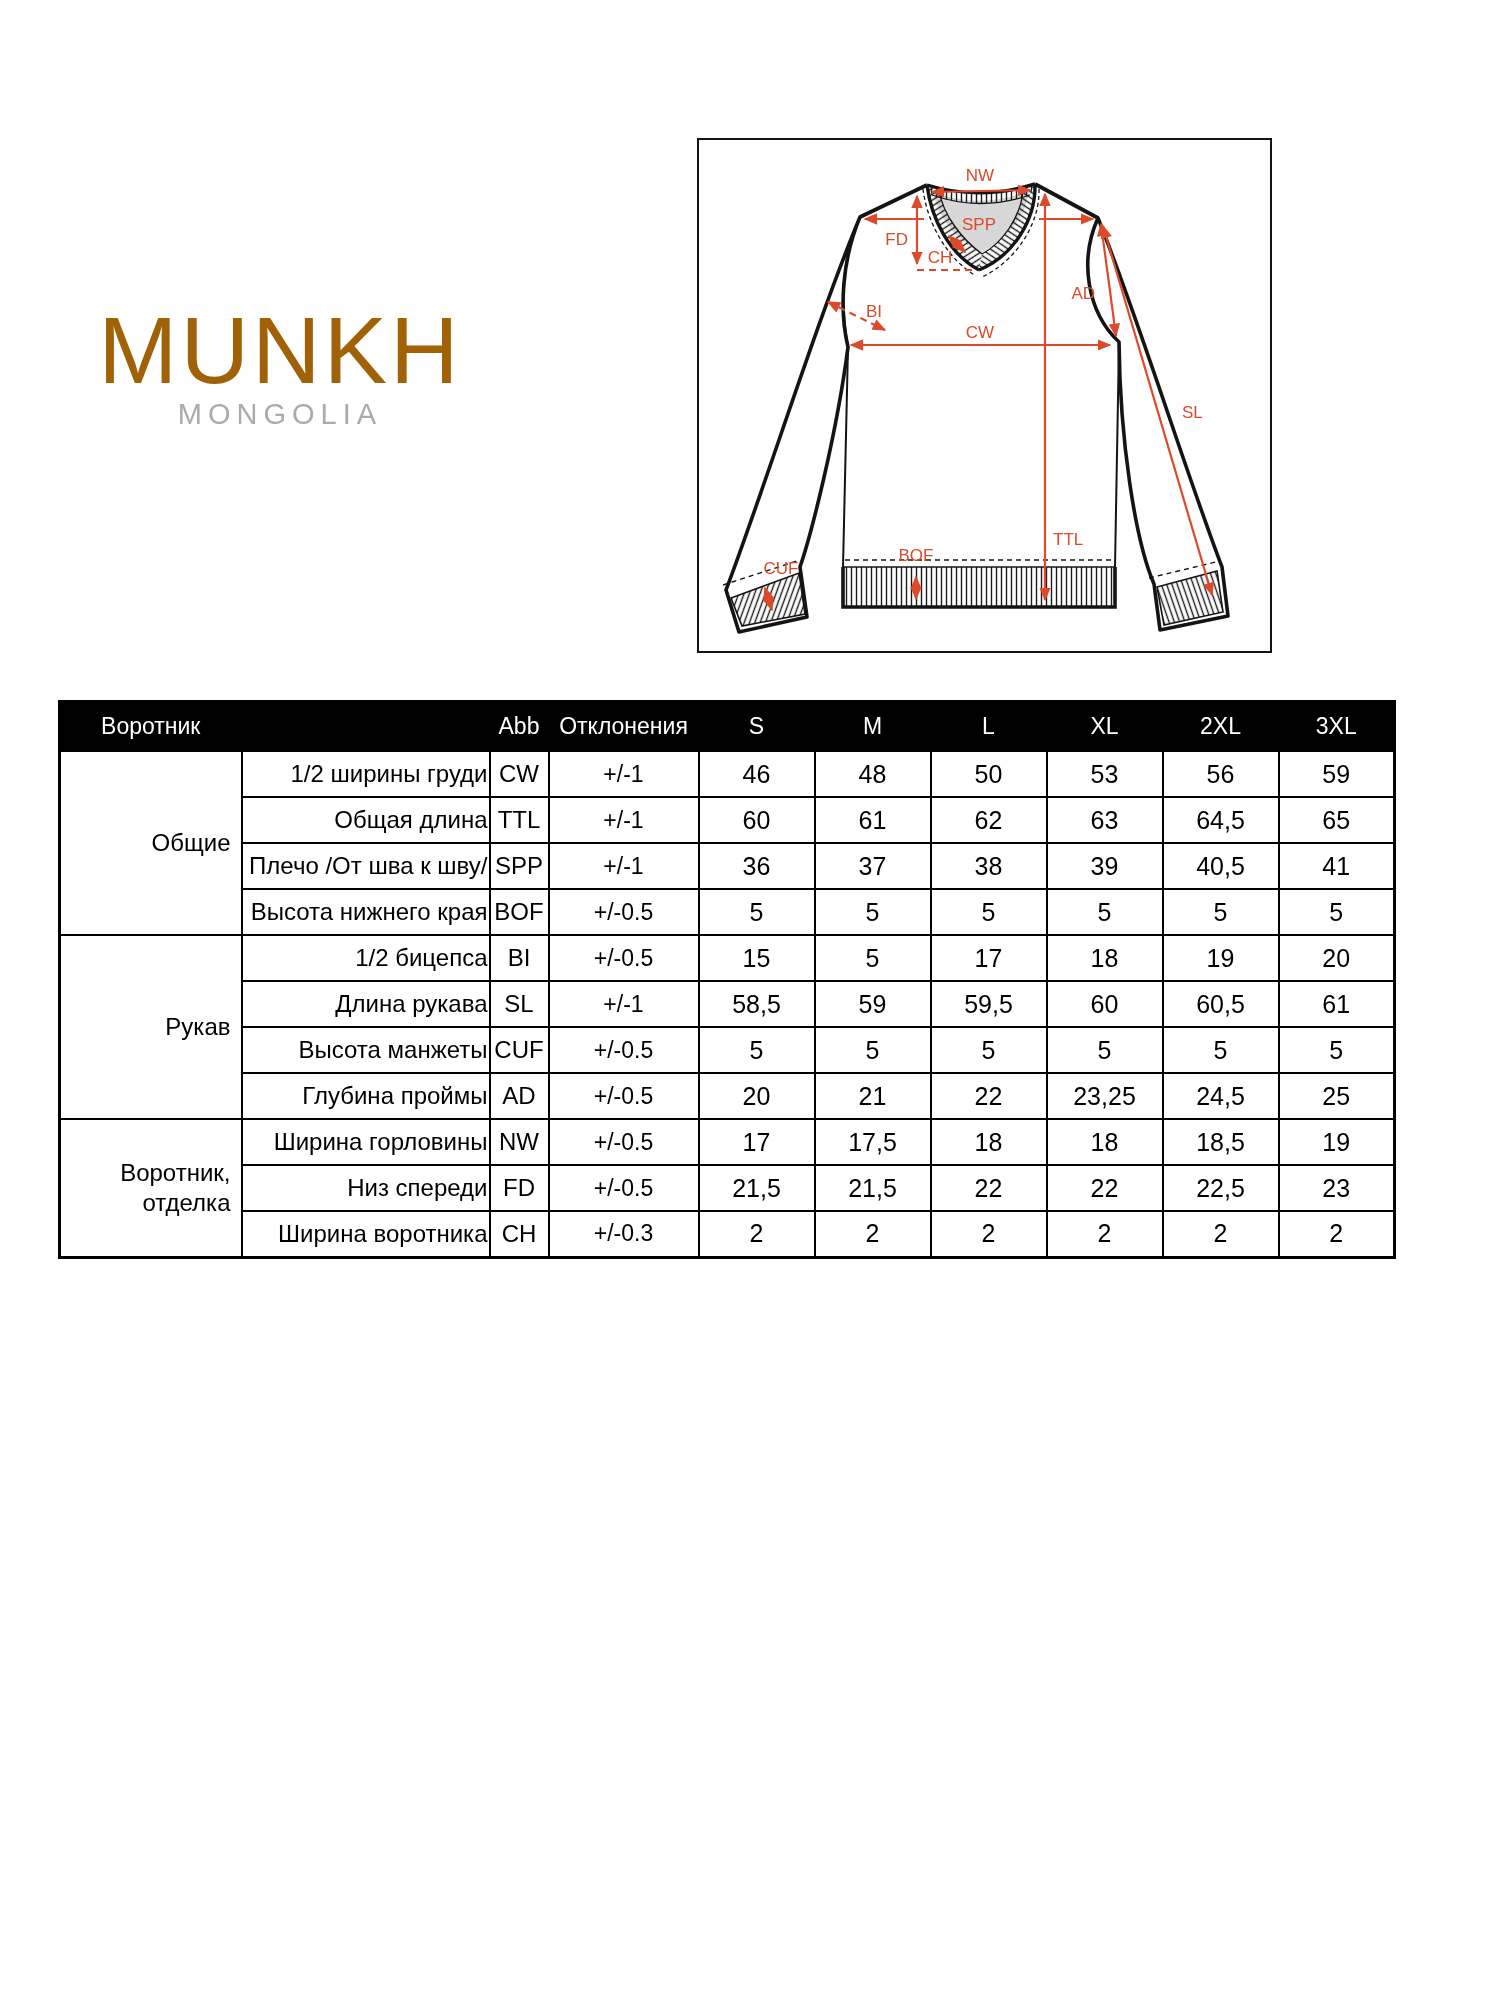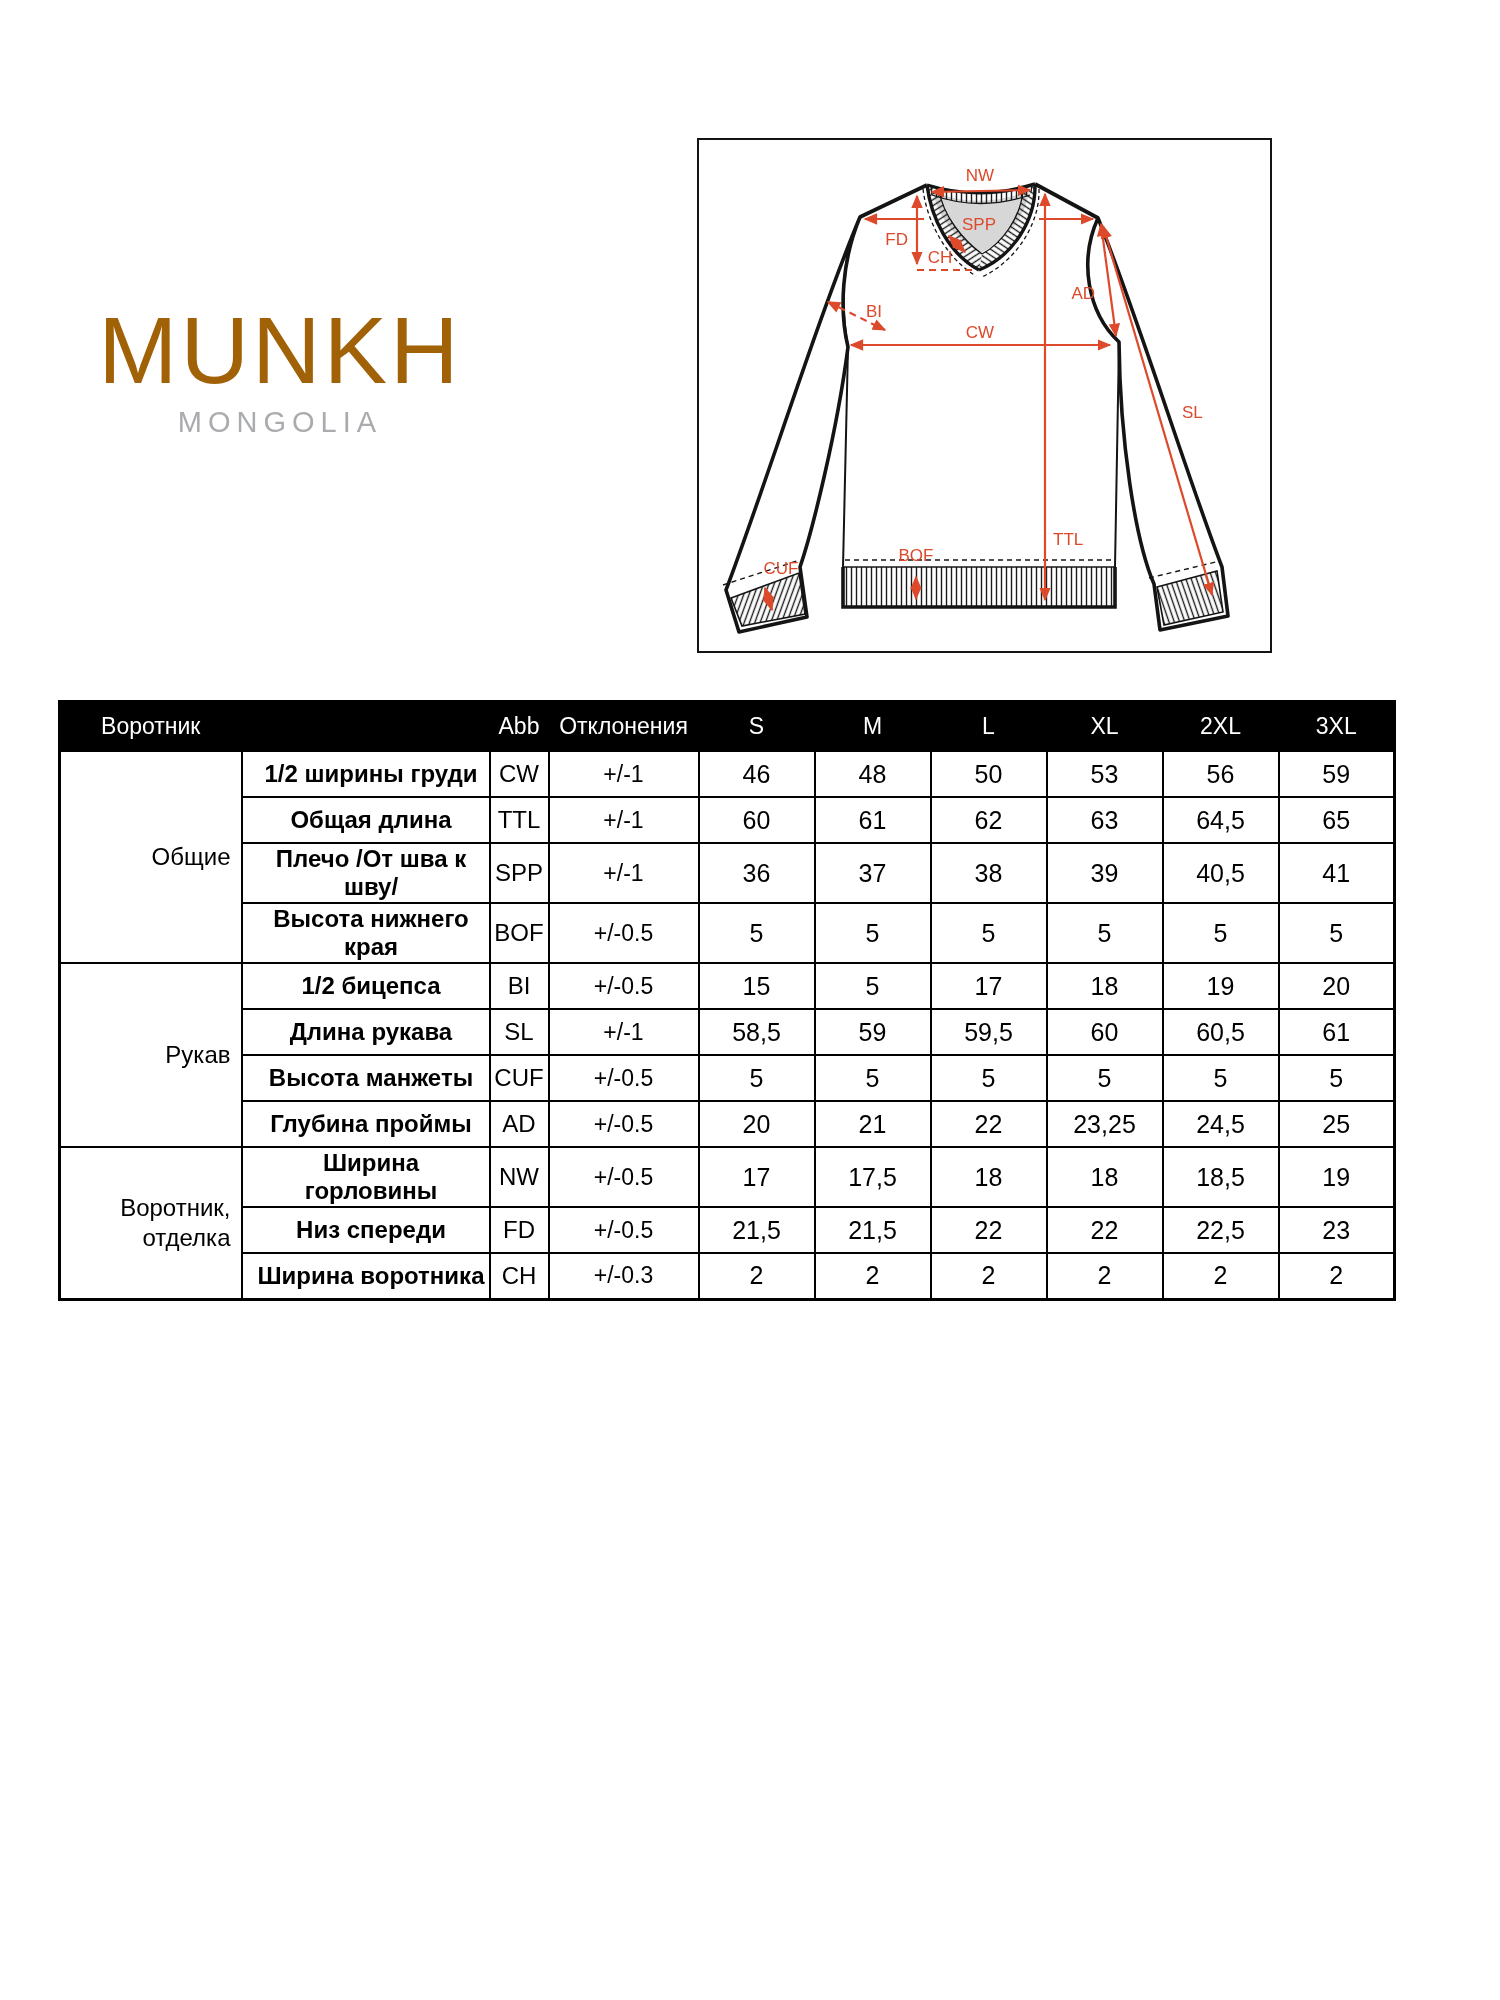--- a/index.html
+++ b/index.html
@@ -6,21 +6,21 @@
   body{
     width:1500px;height:2000px;position:relative;background:#ffffff;
     font-family:"Liberation Sans", sans-serif;overflow:hidden;
   }
   
   .logo{position:absolute;left:40px;top:303px;width:480px;text-align:center;}
   .logo .name{
     font-size:95px;line-height:1;letter-spacing:3px;color:#a16207;font-weight:400;
   }
   .logo .sub{
-    margin-top:8px;font-size:29px;letter-spacing:6px;color:#A9ABAE;font-weight:400;
+    margin-top:0;font-size:29px;letter-spacing:6px;color:#A9ABAE;font-weight:400;
   }
   
   .diagram{
     position:absolute;left:697px;top:138px;width:575px;height:515px;
     border:2.5px solid #141414;box-sizing:border-box;background:#fff;
   }
   .diagram svg{display:block;}
   
   .size-table{
     position:absolute;left:58px;top:700px;
@@ -28,21 +28,21 @@
     border:3px solid #000;color:#000;
   }
   .size-table th,.size-table td{border:2.5px solid #000;overflow:hidden;}
   .size-table thead th{
     background:#000;color:#fff;font-weight:400;font-size:23px;height:45px;
     border-color:#000;
   }
   .size-table tbody tr{height:46px;}
   .size-table td{font-size:24px;background:#fff;}
   .size-table td.g{text-align:right;line-height:1.25;padding:0 10px;}
-  .size-table td.n{text-align:center;padding-left:12px;font-weight:bold;}
+  .size-table td.n{text-align:right;padding-left:5px;}
   .size-table td.a{text-align:center;}
   .size-table td.t{text-align:center;font-size:23px;}
   .size-table td.v{text-align:center;font-size:25px;}
 </style>
 </head>
 <body>
 
 <div class="logo">
   <div class="name">MUNKH</div>
   <div class="sub">MONGOLIA</div>

